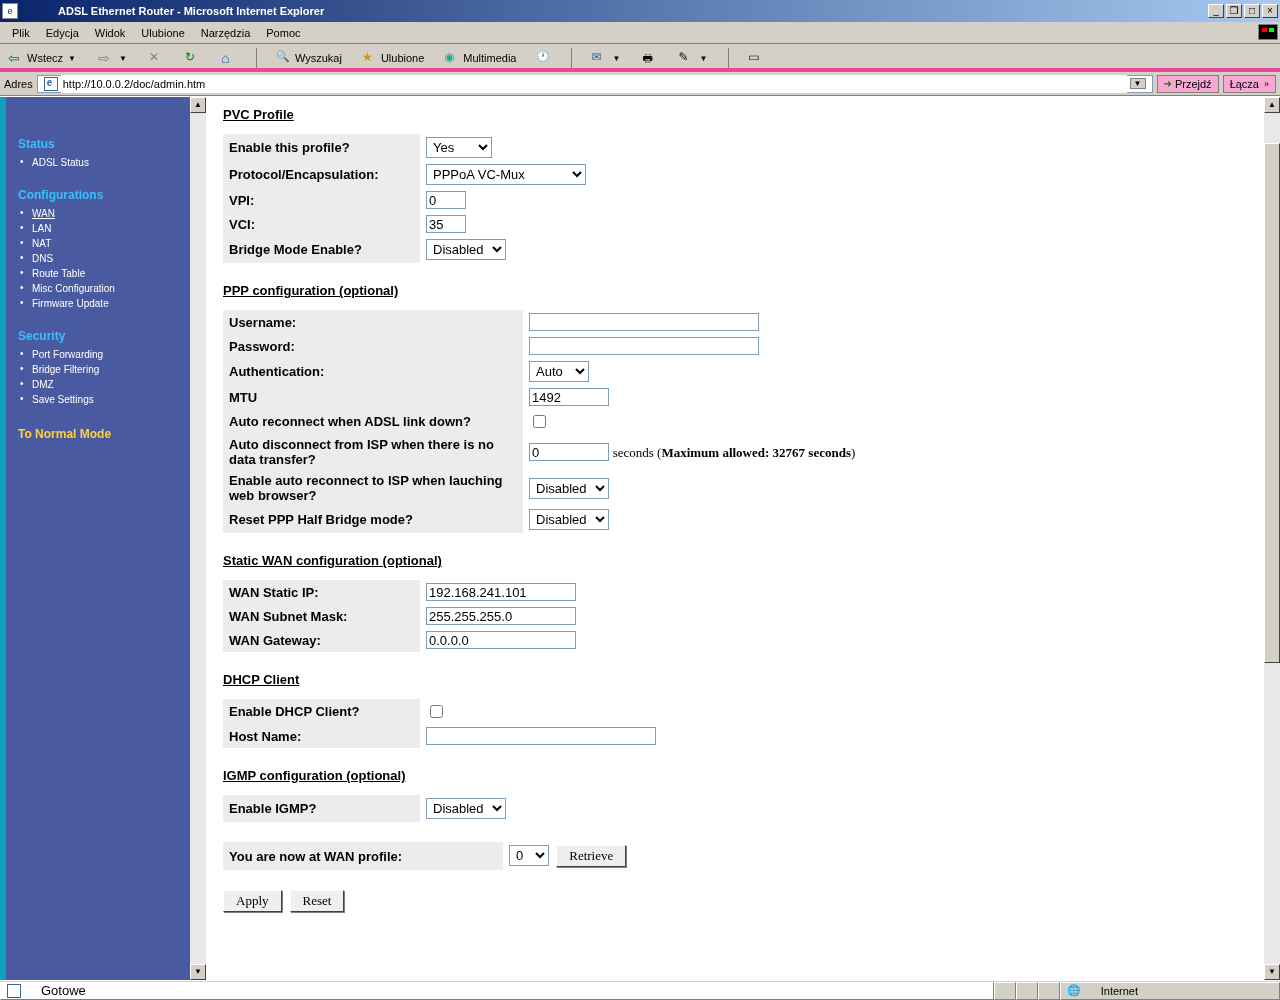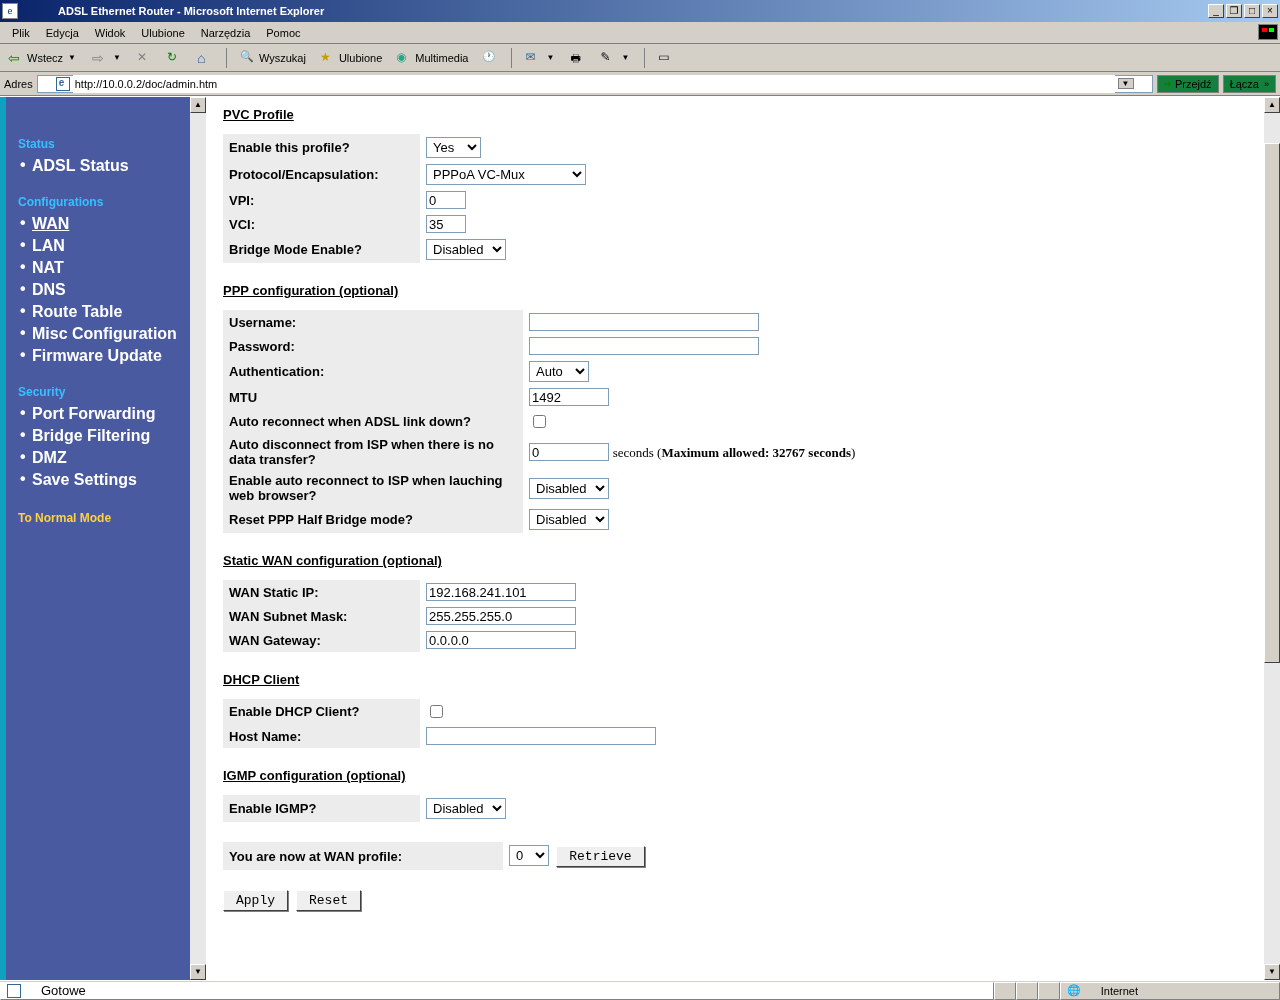--- a/index.html
+++ b/index.html
@@ -44,22 +44,22 @@
   }
   .menubar .winflag::before {
     content:""; position:absolute; top:3px; left:3px; width:5px; height:4px; background:#f00;
   }
   .menubar .winflag::after {
     content:""; position:absolute; top:3px; left:10px; width:5px; height:4px; background:#0f0;
   }
 
   
   .toolbar {
-    height: 28px; background:#d4d0c8; border-bottom:1px solid #ec4899;
-    display:flex; align-items:center; padding:0 4px; gap:6px;
+    height: 28px; background:#d4d0c8; border-bottom:4px solid #ec4899;
+    display:flex; align-items:flex-end; padding:0 4px; gap:12px;
   }
   .toolbar .sep { width:1px; height:20px; background:#808080; margin:0 3px; }
   .toolbar .tbtn {
     padding: 2px 4px; display:flex; align-items:center; gap:3px; color:#000;
   }
   .toolbar .tbtn.disabled { color:#808080; }
   .toolbar .tico { width:16px; height:16px; display:inline-block; }
   .tico.back::before { content:"⇦"; font-size:14px; color:#008000;}
   .tico.fwd::before { content:"⇨"; font-size:14px; color:#808080;}
   .tico.stop::before { content:"✕"; font-size:12px; color:#808080;}
@@ -76,32 +76,32 @@
   .toolbar .drop { font-size:8px; padding:0 2px; color:#000;}
 
   
   .addrbar {
     height:24px; background:#d4d0c8; border-bottom:1px solid #808080;
     display:flex; align-items:center; padding:0 4px; gap:4px;
   }
   .addrbar .lbl { }
   .addrbar .addrinput {
     flex:1; height:18px; background:#fff; border:1px solid #7f9db9;
-    display:flex; align-items:center; padding:0 18px; gap:3px;
+    display:flex; align-items:center; padding:0 6px; gap:3px;
   }
   .addrbar .addrinput .pageicon {
     width:14px; height:14px; background:#fff; border:1px solid #369; position:relative;
   }
   .addrbar .addrinput .pageicon::after{content:"e"; color:#369; font-size:10px; position:absolute; top:-1px; left:2px; font-weight:bold;}
   .addrbar .addrinput input {
     border:none; outline:none; flex:1; font:inherit;
   }
   .addrbar .addrinput .dd { width:16px; text-align:center; background:#d4d0c8; border:1px solid #808080; font-size:8px;}
   .addrbar .gobtn, .addrbar .links {
-    padding:2px 6px; border:1px solid #808080; background:#15803d;
+    padding:2px 6px; border:1px solid #808080; background:#f9a8d4;
     display:flex; align-items:center; gap:3px;
   }
   .addrbar .gobtn::before { content:"➜"; color:#008000; font-size:10px;}
 
   
   .content {
     display:flex; height: calc(1000px - 22px - 22px - 28px - 24px - 20px);
     background:#fff; border-top:1px solid #fff;
   }
   .leftedge { width:6px; background:#10a0c0;}
@@ -110,21 +110,21 @@
     background-image: linear-gradient(#4a5aa0,#4a5aa0);
     padding: 40px 12px 10px 12px;
     color:#fff;
     font-family: Verdana, sans-serif;
   }
   .sidebar .head {
     color:#36c0ff; font-weight:bold; font-size:12px; margin-top:18px; margin-bottom:4px;
   }
   .sidebar .head:first-child{ margin-top:0;}
   .sidebar ul { list-style:none; margin:0 0 6px 0; padding:0;}
-  .sidebar li { padding:2px 0 2px 14px; position:relative; font-size:16px; font-weight:bold;}
+  .sidebar li { padding:2px 0 2px 14px; position:relative; font-size:10px; font-weight:normal;}
   .sidebar li::before { content:"•"; position:absolute; left:2px; top:1px;}
   .sidebar li.active { text-decoration: underline;}
   .sidebar .normal { color:#ffd040; font-weight:bold; font-size:12px; margin-top:20px;}
 
   .scrollcol { width:16px; background:#d4d0c8; display:flex; flex-direction:column;}
   .scrollbtn { height:16px; background:#d4d0c8; border:1px solid #fff; border-right-color:#404040; border-bottom-color:#404040; text-align:center; font-size:8px; line-height:14px;}
   .scrolltrack { flex:1; background:#e8e8e8;}
   .scrollthumb { background:#d4d0c8; border:1px solid #fff; border-right-color:#404040; border-bottom-color:#404040;}
 
   .main {
@@ -136,21 +136,21 @@
   .form-table td { padding:3px 6px; font-size:13px; vertical-align:middle;}
   .form-table td.lbl { background:#ececec; font-weight:bold; width:300px;}
   .form-table.narrow td.lbl { width:197px;}
   select, input[type=text], input[type=password] {
     font-family: Arial, sans-serif; font-size:13px;
     border:1px solid #7f9db9; background:#fff; padding:1px 2px;
   }
   input[type=text], input[type=password] { height:18px;}
   .hint { font-size:13px; font-family:Verdana; }
   .btn {
-    font-family: Liberation Mono, monospace; font-size:13px; padding:2px 12px;
+    font-family: Liberation Serif, serif; font-size:13px; padding:2px 12px;
     background:#efefef; border:1px solid #404040;
     border-top-color:#fff; border-left-color:#fff;
     box-shadow: 1px 1px 0 #808080;
   }
   .bottom-row { margin-top:8px; display:flex; align-items:center; gap:8px;}
   .profile-row td.lbl{ width:280px;}
 
   
   .rightscroll {
     width:16px; background:#d4d0c8; display:flex; flex-direction:column;
@@ -297,21 +297,21 @@
     <div class="scrollbtn">▼</div>
   </div>
 
   <div class="main">
 
     <div class="section-title">PVC Profile</div>
     <table class="form-table narrow">
       <tbody>
           <tr>
             <td class="lbl">Enable this profile?</td>
-          <td><select style="width:55px"><option>Yes</option></select></td>
+          <td><select style="width:66px"><option>Yes</option></select></td>
           </tr>
       <tr>
             <td class="lbl">Protocol/Encapsulation:</td>
           <td><select style="width:160px"><option>PPPoA VC-Mux</option></select></td>
           </tr>
       <tr>
             <td class="lbl">VPI:</td>
           <td><input type="text" style="width: 40px;" value="0"></td>
           </tr>
       <tr>

